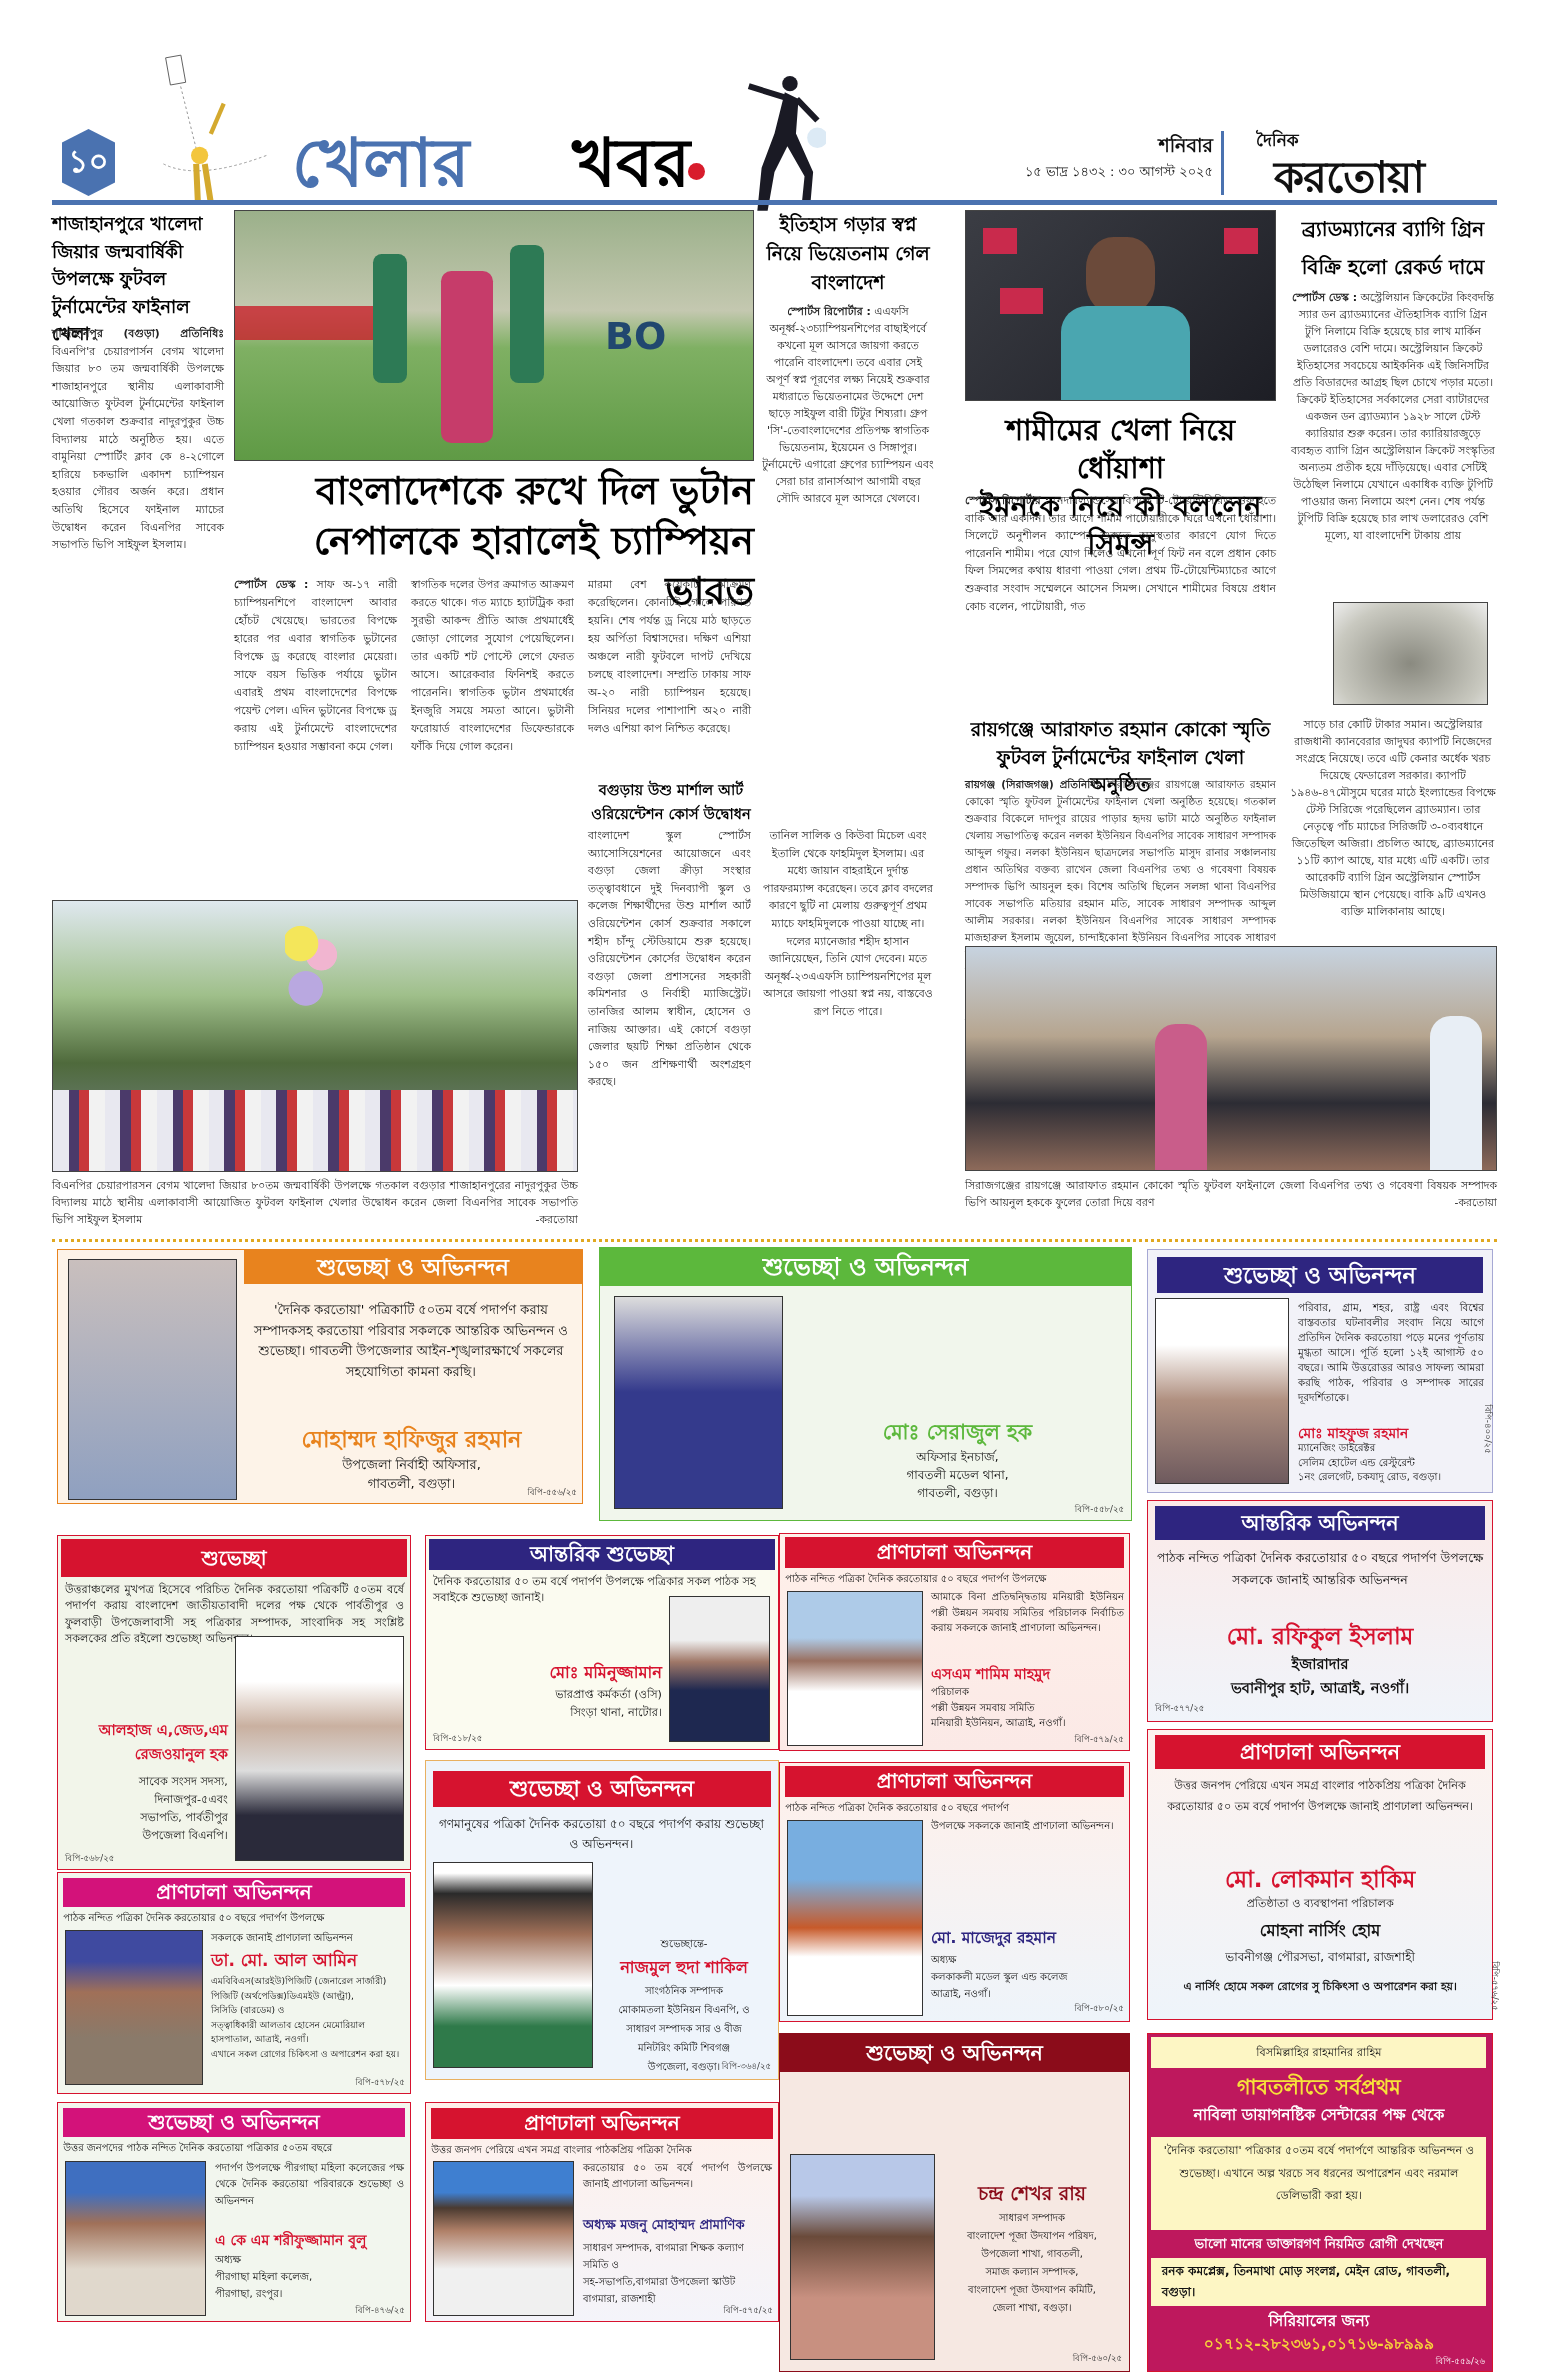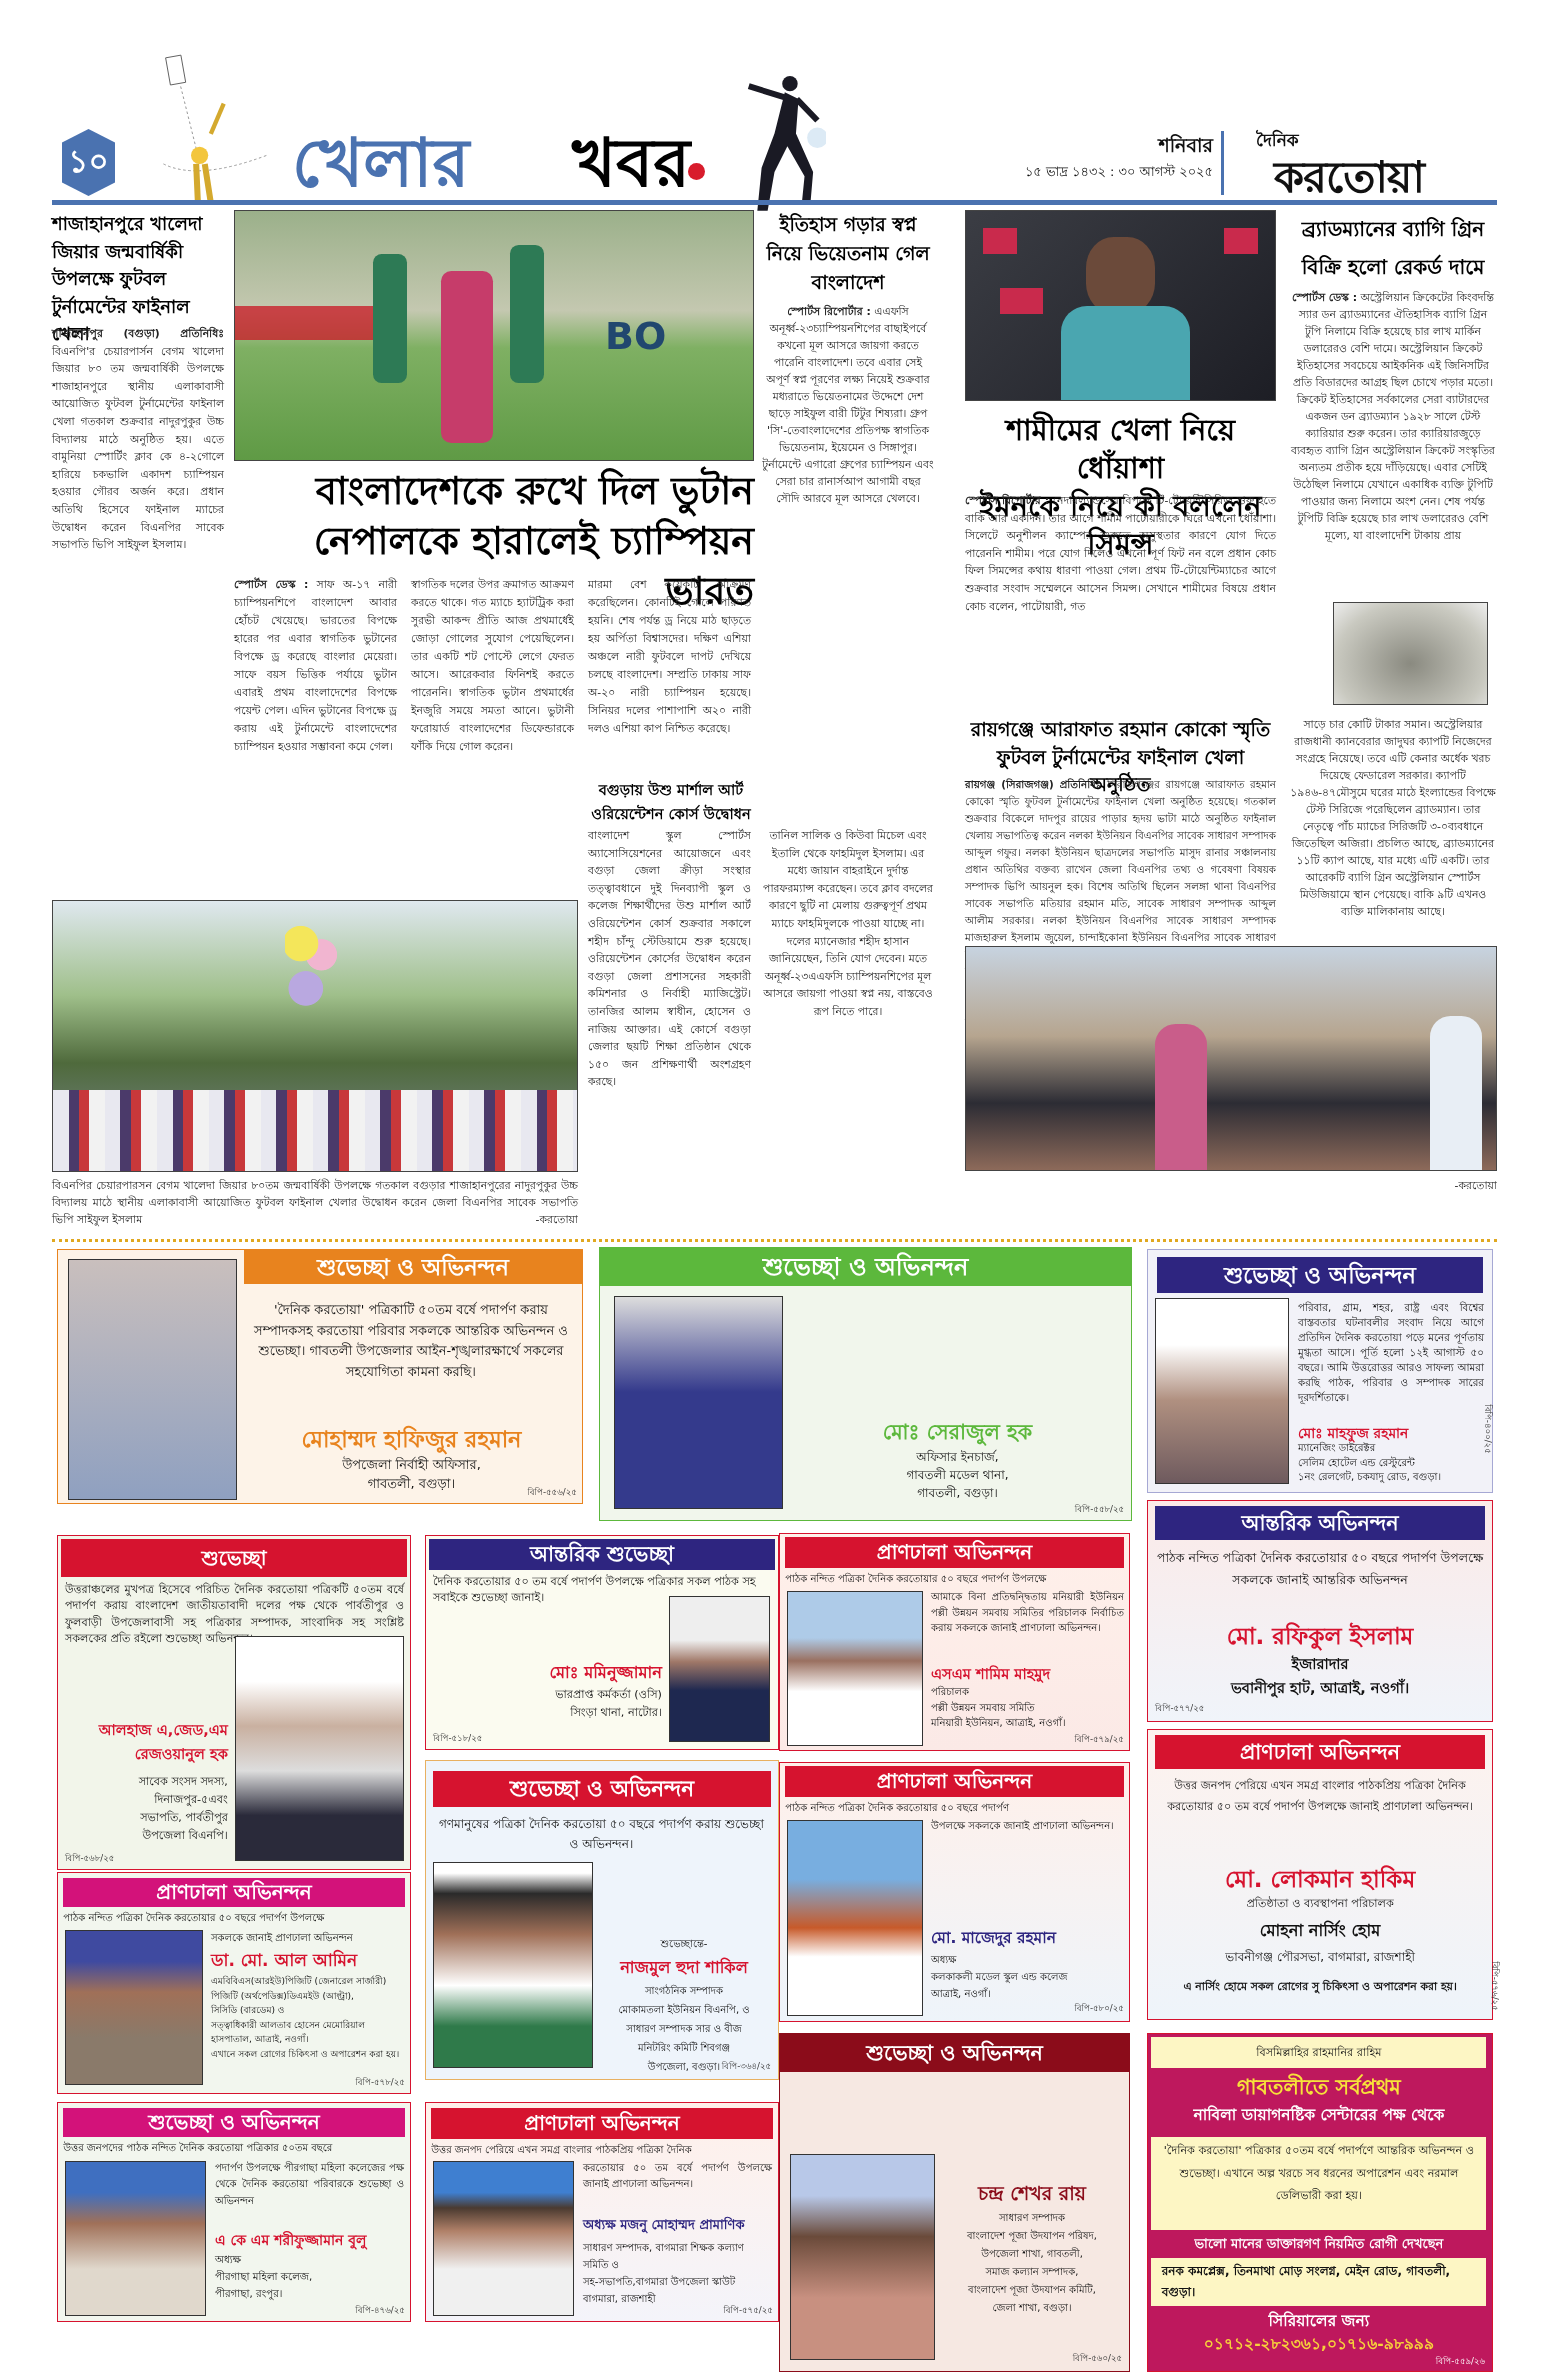--- a/index.html
+++ b/index.html
@@ -135,20 +135,21 @@
 </div>
 <div class="cap abs" style="left:52px;top:1177px;width:526px;text-align:justify">
   <span>বিএনপির চেয়ারপারসন বেগম খালেদা জিয়ার ৮০তম জন্মবার্ষিকী উপলক্ষে গতকাল বগুড়ার শাজাহানপুরের নাদুরপুকুর উচ্চ বিদ্যালয় মাঠে স্থানীয় এলাকাবাসী আয়োজিত ফুটবল ফাইনাল খেলার উদ্বোধন করেন জেলা বিএনপির সাবেক সভাপতি ভিপি সাইফুল ইসলাম</span>
   <span style="float:right">-করতোয়া</span>
 </div>
 <div class="photo" style="left:965px;top:946px;width:532px;height:225px;background:linear-gradient(180deg,#c7d3e0 0%,#b6a58f 40%,#2c2c34 70%,#8d6a5a 100%)">
   <div style="position:absolute;left:189px;top:77px;width:52px;height:146px;background:#c95d8a;border-radius:20.6px 20.6px 0 0"></div>
   <div style="position:absolute;left:464px;top:69px;width:52px;height:155px;background:#e8eef5;border-radius:20.6px 20.6px 0 0"></div>
 </div>
 <div class="cap abs" style="left:965px;top:1177px;width:532px;text-align:justify">
+  <span>সিরাজগঞ্জের রায়গঞ্জে আরাফাত রহমান কোকো স্মৃতি ফুটবল ফাইনালে জেলা বিএনপির তথ্য ও গবেষণা বিষয়ক সম্পাদক ভিপি আয়নুল হককে ফুলের তোরা দিয়ে বরণ</span>
   <span style="float:right">-করতোয়া</span>
 </div>
 
 <div class="abs" style="left:52px;top:1239px;width:1445px;height:3.4px;border-top:3.4px dotted #e0a820"></div>
 
 <div class="ad" style="left:57px;top:1249px;width:526px;height:255px;border-color:#e8831e;background:#fdf3e8">
   <div class="ad-head" style="position:absolute;left:186px;top:0;right:0;height:34px;background:#e8831e;font-size:22.4px;line-height:34px">শুভেচ্ছা ও অভিনন্দন</div>
   <div class="ad-photo" style="left:10.3px;top:8.6px;width:169px;height:241px;background:linear-gradient(#c9bfbd,#8fa0c0)"></div>
   <div class="abs centered" style="left:194px;top:50px;width:318px;font-size:13px;line-height:20.6px">'দৈনিক করতোয়া' পত্রিকাটি ৫০তম বর্ষে পদার্পণ করায় সম্পাদকসহ করতোয়া পরিবার সকলকে আন্তরিক অভিনন্দন ও শুভেচ্ছা। গাবতলী উপজেলার আইন-শৃঙ্খলারক্ষার্থে সকলের সহযোগিতা কামনা করছি।</div>
   <div class="abs centered ad-name" style="left:186px;top:172px;width:335px;font-size:22.4px;color:#e8831e">মোহাম্মদ হাফিজুর রহমান</div>

